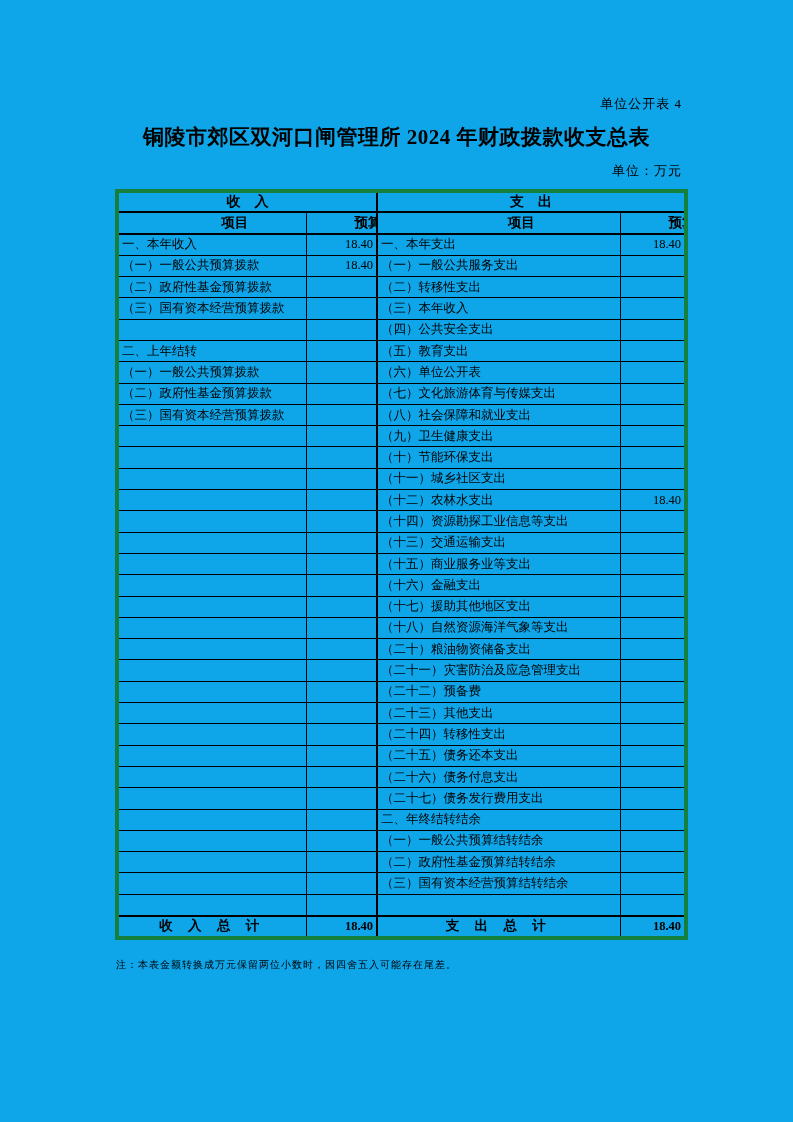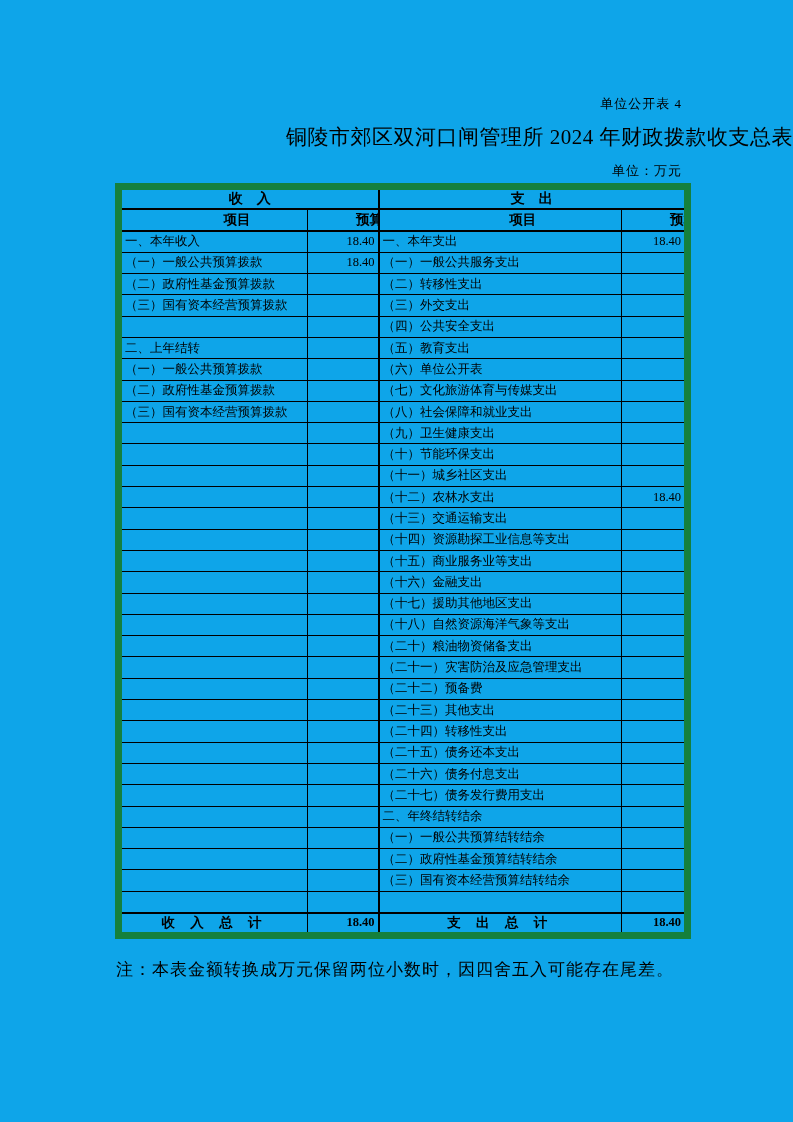--- a/index.html
+++ b/index.html
@@ -21,40 +21,40 @@
     top: 95px;
     right: 111px;
     font-size: 13px;
     letter-spacing: 1px;
   }
   .doc-title {
     position: absolute;
     top: 123px;
     left: 0;
     width: 793px;
-    text-align: right;
+    text-align: center;
     font-size: 21px;
-    font-weight: normal;
+    font-weight: bold;
     letter-spacing: 0.5px;
   }
   .unit-label {
     position: absolute;
     top: 162px;
     right: 111px;
     font-size: 13px;
     letter-spacing: 1px;
   }
   table.budget {
     position: absolute;
     left: 115px;
-    top: 183px;
+    top: 189px;
     width: 569px;
     border-collapse: collapse;
     table-layout: fixed;
-    border: 7px solid #15803d;
+    border: 4px solid #15803d;
   }
   table.budget th,
   table.budget td {
     border: 1px solid #000;
     padding: 0 3px;
     vertical-align: middle;
     overflow: hidden;
     white-space: nowrap;
   }
   tr.sec-header { height: 21px; }
@@ -85,21 +85,21 @@
   }
   tr.total-row td.total-label {
     text-align: center;
     letter-spacing: 6px;
   }
   tr.total-row td.value-cell { font-size: 12.5px; }
   .footnote {
     position: absolute;
     left: 116px;
     top: 958px;
-    font-size: 17px;
+    font-size: 10px;
     letter-spacing: 1px;
   }
 </style>
 </head>
 <body>
 
 <div class="page">
 
   <div class="form-tag">单位公开表 4</div>
 
@@ -141,21 +141,21 @@
         </tr>
         <tr>
           <td class="item-cell">（二）政府性基金预算拨款</td>
           <td class="value-cell"></td>
           <td class="item-cell col-divider">（二）转移性支出</td>
           <td class="value-cell"></td>
         </tr>
         <tr>
           <td class="item-cell">（三）国有资本经营预算拨款</td>
           <td class="value-cell"></td>
-          <td class="item-cell col-divider">（三）外交支出</td>
+          <td class="item-cell col-divider">（三）本年收入</td>
           <td class="value-cell"></td>
         </tr>
         <tr>
           <td class="item-cell"></td>
           <td class="value-cell"></td>
           <td class="item-cell col-divider">（四）公共安全支出</td>
           <td class="value-cell"></td>
         </tr>
         <tr>
           <td class="item-cell">二、上年结转</td>
@@ -201,27 +201,27 @@
         </tr>
         <tr>
           <td class="item-cell"></td>
           <td class="value-cell"></td>
           <td class="item-cell col-divider">（十二）农林水支出</td>
           <td class="value-cell">18.40</td>
         </tr>
         <tr>
           <td class="item-cell"></td>
           <td class="value-cell"></td>
+          <td class="item-cell col-divider">（十四）资源勘探工业信息等支出</td>
+          <td class="value-cell"></td>
+        </tr>
+        <tr>
+          <td class="item-cell"></td>
+          <td class="value-cell"></td>
           <td class="item-cell col-divider">（十三）交通运输支出</td>
-          <td class="value-cell"></td>
-        </tr>
-        <tr>
-          <td class="item-cell"></td>
-          <td class="value-cell"></td>
-          <td class="item-cell col-divider">（十四）资源勘探工业信息等支出</td>
           <td class="value-cell"></td>
         </tr>
         <tr>
           <td class="item-cell"></td>
           <td class="value-cell"></td>
           <td class="item-cell col-divider">（十五）商业服务业等支出</td>
           <td class="value-cell"></td>
         </tr>
         <tr>
           <td class="item-cell"></td>

